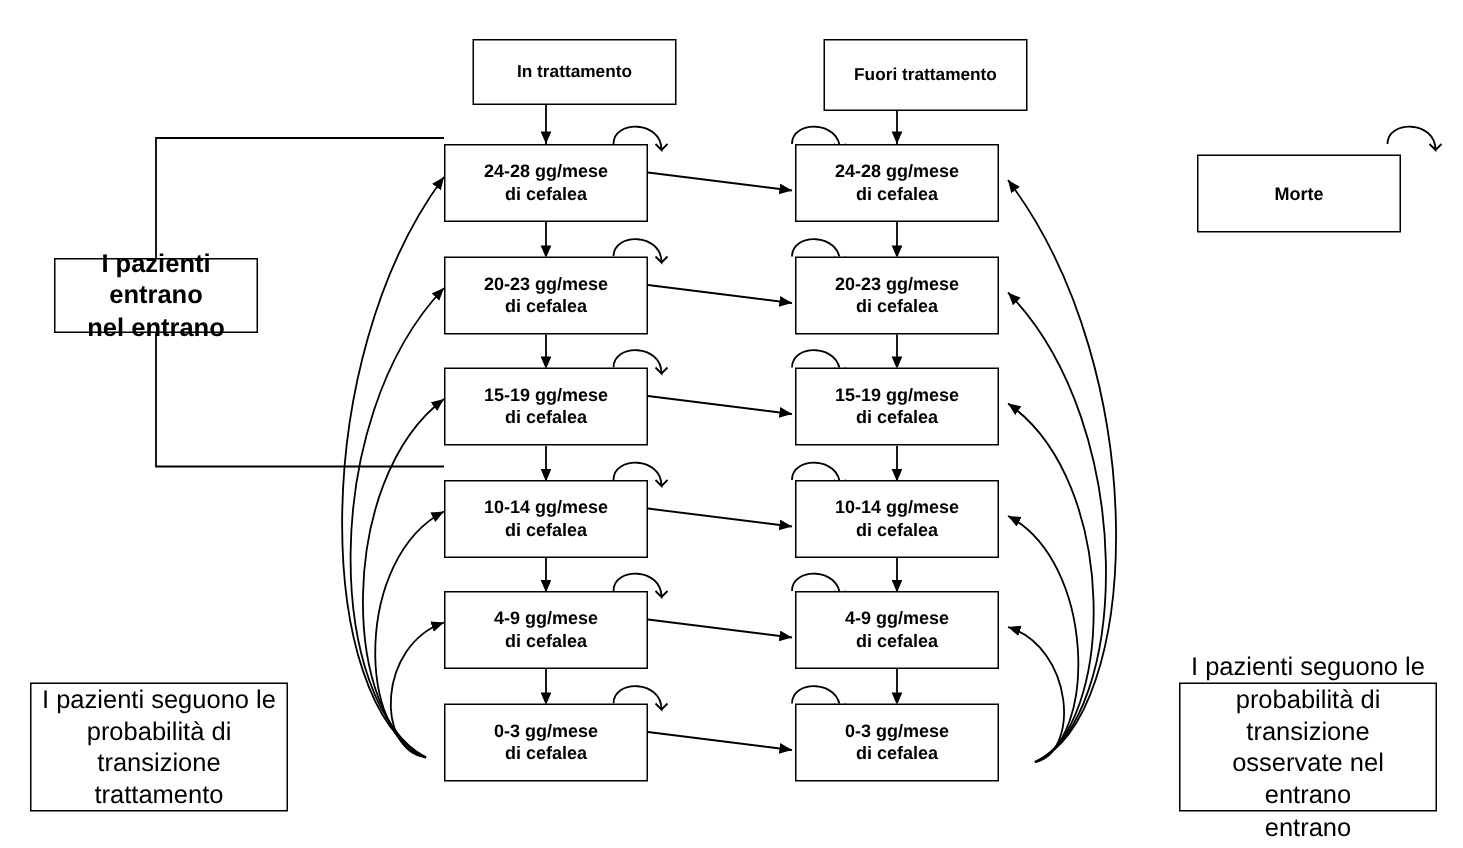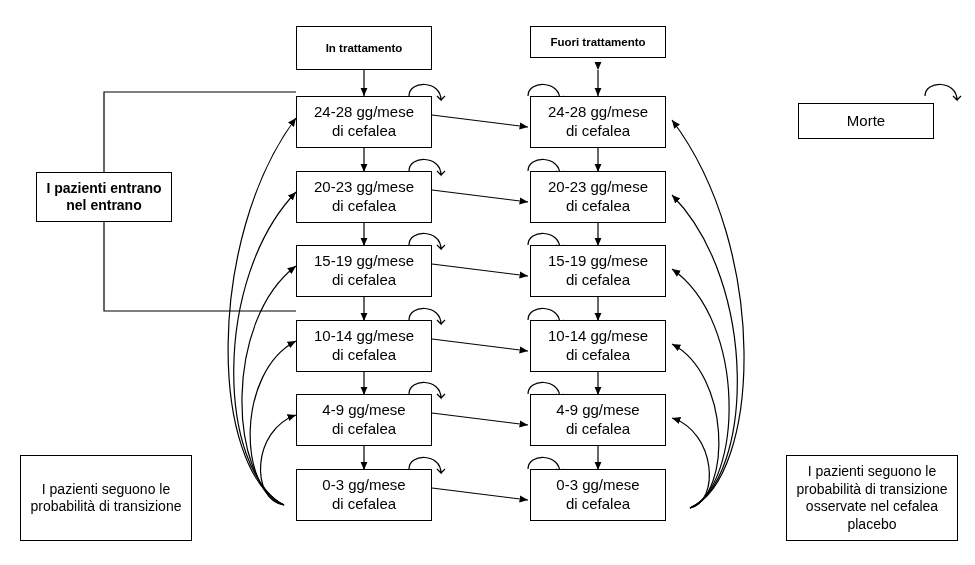--- a/index.html
+++ b/index.html
@@ -35,29 +35,31 @@
     justify-content: center;
     text-align: center;
     font-size: 11.5px;
     line-height: 1.25;
     color: #000000;
     padding: 2px 4px;
   }
   .header-node {
     font-weight: bold;
     font-size: 11.5px;
+    margin-left: 19px;
   }
   .note-node {
-    font-size: 14px;
+    font-size: 17px;
   }
   .note-bold {
     font-weight: bold;
   }
   .state-node {
-    font-size: 15px;
+    font-size: 12px;
+    font-weight: bold;
   }
   .node span {
     display: block;
     width: 100%;
   }
 </style>
 </head>
 <body>
 
 <div id="canvas">
@@ -124,48 +126,49 @@
       <path d="M690,508 C732,494 730,374 672,344" marker-end="url(#arrow)"></path>
       <path d="M690,508 C720,502 716,432 672,418" marker-end="url(#arrow)"></path>
 
     </g>
   </svg>
 
   <div class="node header-node" style="left:296px; top:26px; width:136px; height:44px;">
     <span>In trattamento</span>
   </div>
 
-  <div class="node header-node" style="left:530px; top:26px; width:136px; height:32px;">
+  <div class="node header-node" style="left:530px; top:26px; width:136px; height:48px;">
     <span>Fuori trattamento</span>
   </div>
 
-  <div class="node state-node" style="left:798px; top:103px; width:136px; height:36px;">
+  <div class="node state-node" style="left:798px; top:103px; width:136px; height:52px;">
     <span>Morte</span>
   </div>
 
   <div class="node note-node" style="left:36px; top:172px; width:136px; height:50px;">
     <span>
       <span class="note-bold">I pazienti entrano</span>
       <span class="note-bold">nel entrano</span>
     </span>
   </div>
 
   <div class="node note-node" style="left:20px; top:455px; width:172px; height:86px;">
     <span>
       <span>I pazienti seguono le</span>
       <span>probabilità di transizione</span>
+      <span>trattamento</span>
     </span>
   </div>
 
   <div class="node note-node" style="left:786px; top:455px; width:172px; height:86px;">
     <span>
       <span>I pazienti seguono le</span>
       <span>probabilità di transizione</span>
-      <span>osservate nel cefalea</span>
-      <span>placebo</span>
+      <span>osservate nel entrano</span>
+      <span>entrano</span>
     </span>
   </div>
 
   <div class="node state-node" style="left:296px; top:96px; width:136px; height:52px;">
     <span>
       <span>24-28 gg/mese</span>
       <span>di cefalea</span>
     </span>
   </div>
   <div class="node state-node" style="left:296px; top:171px; width:136px; height:52px;">

